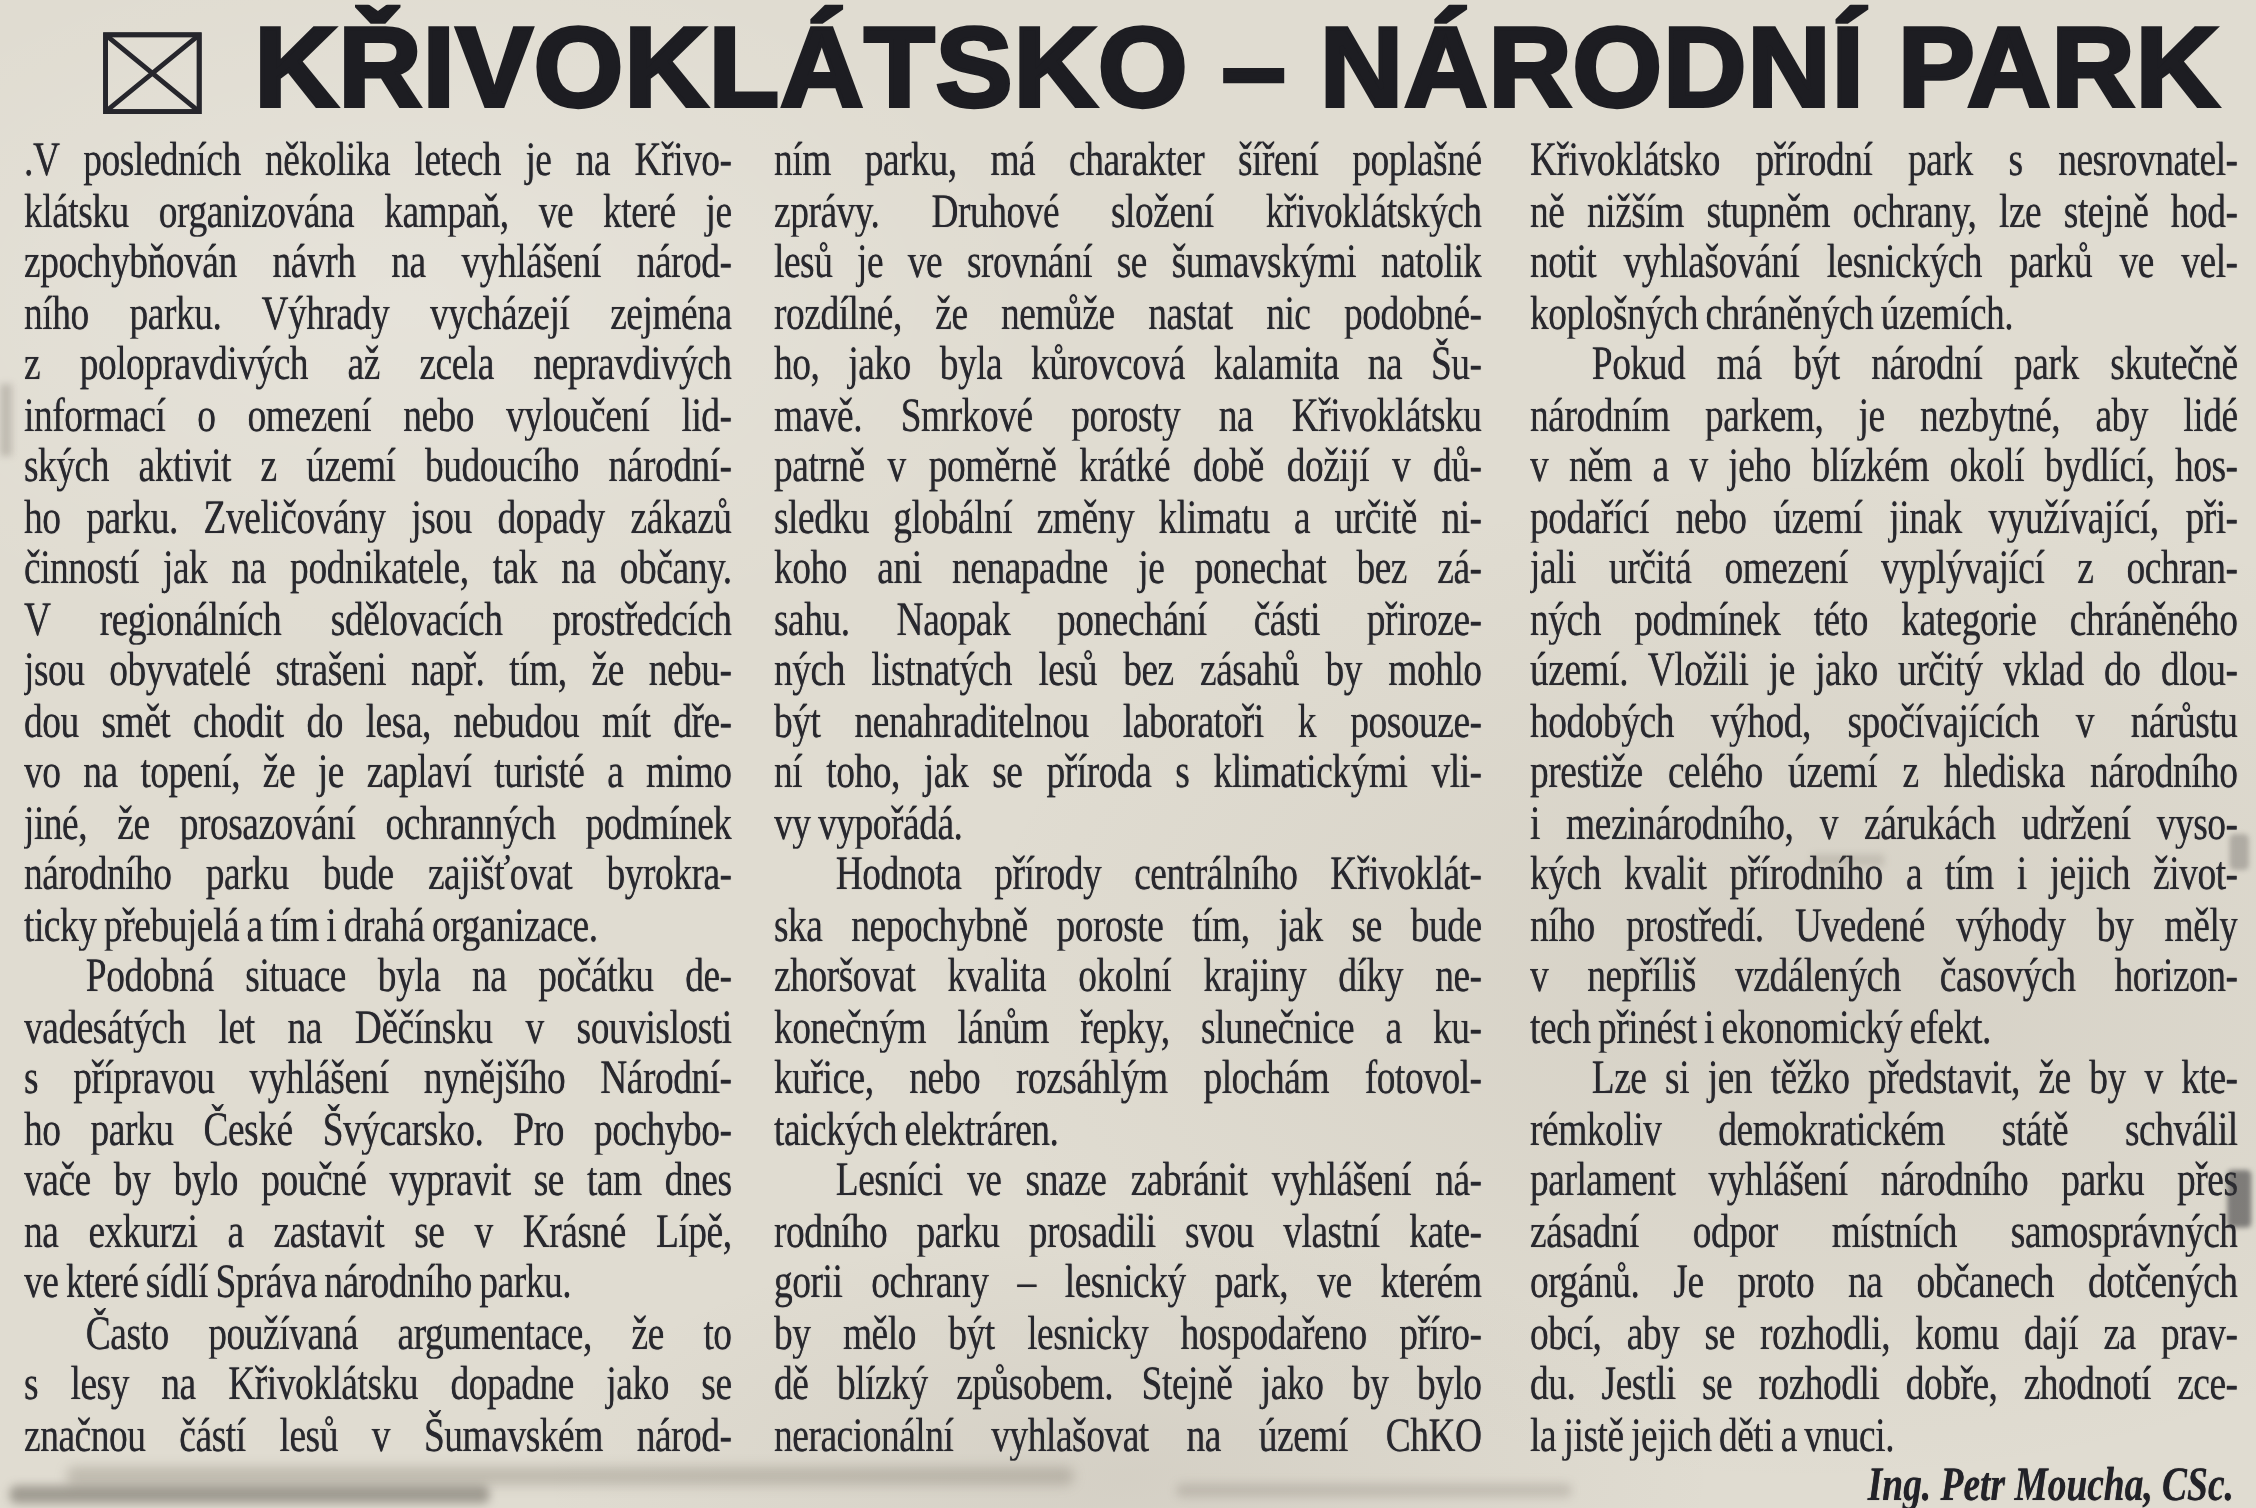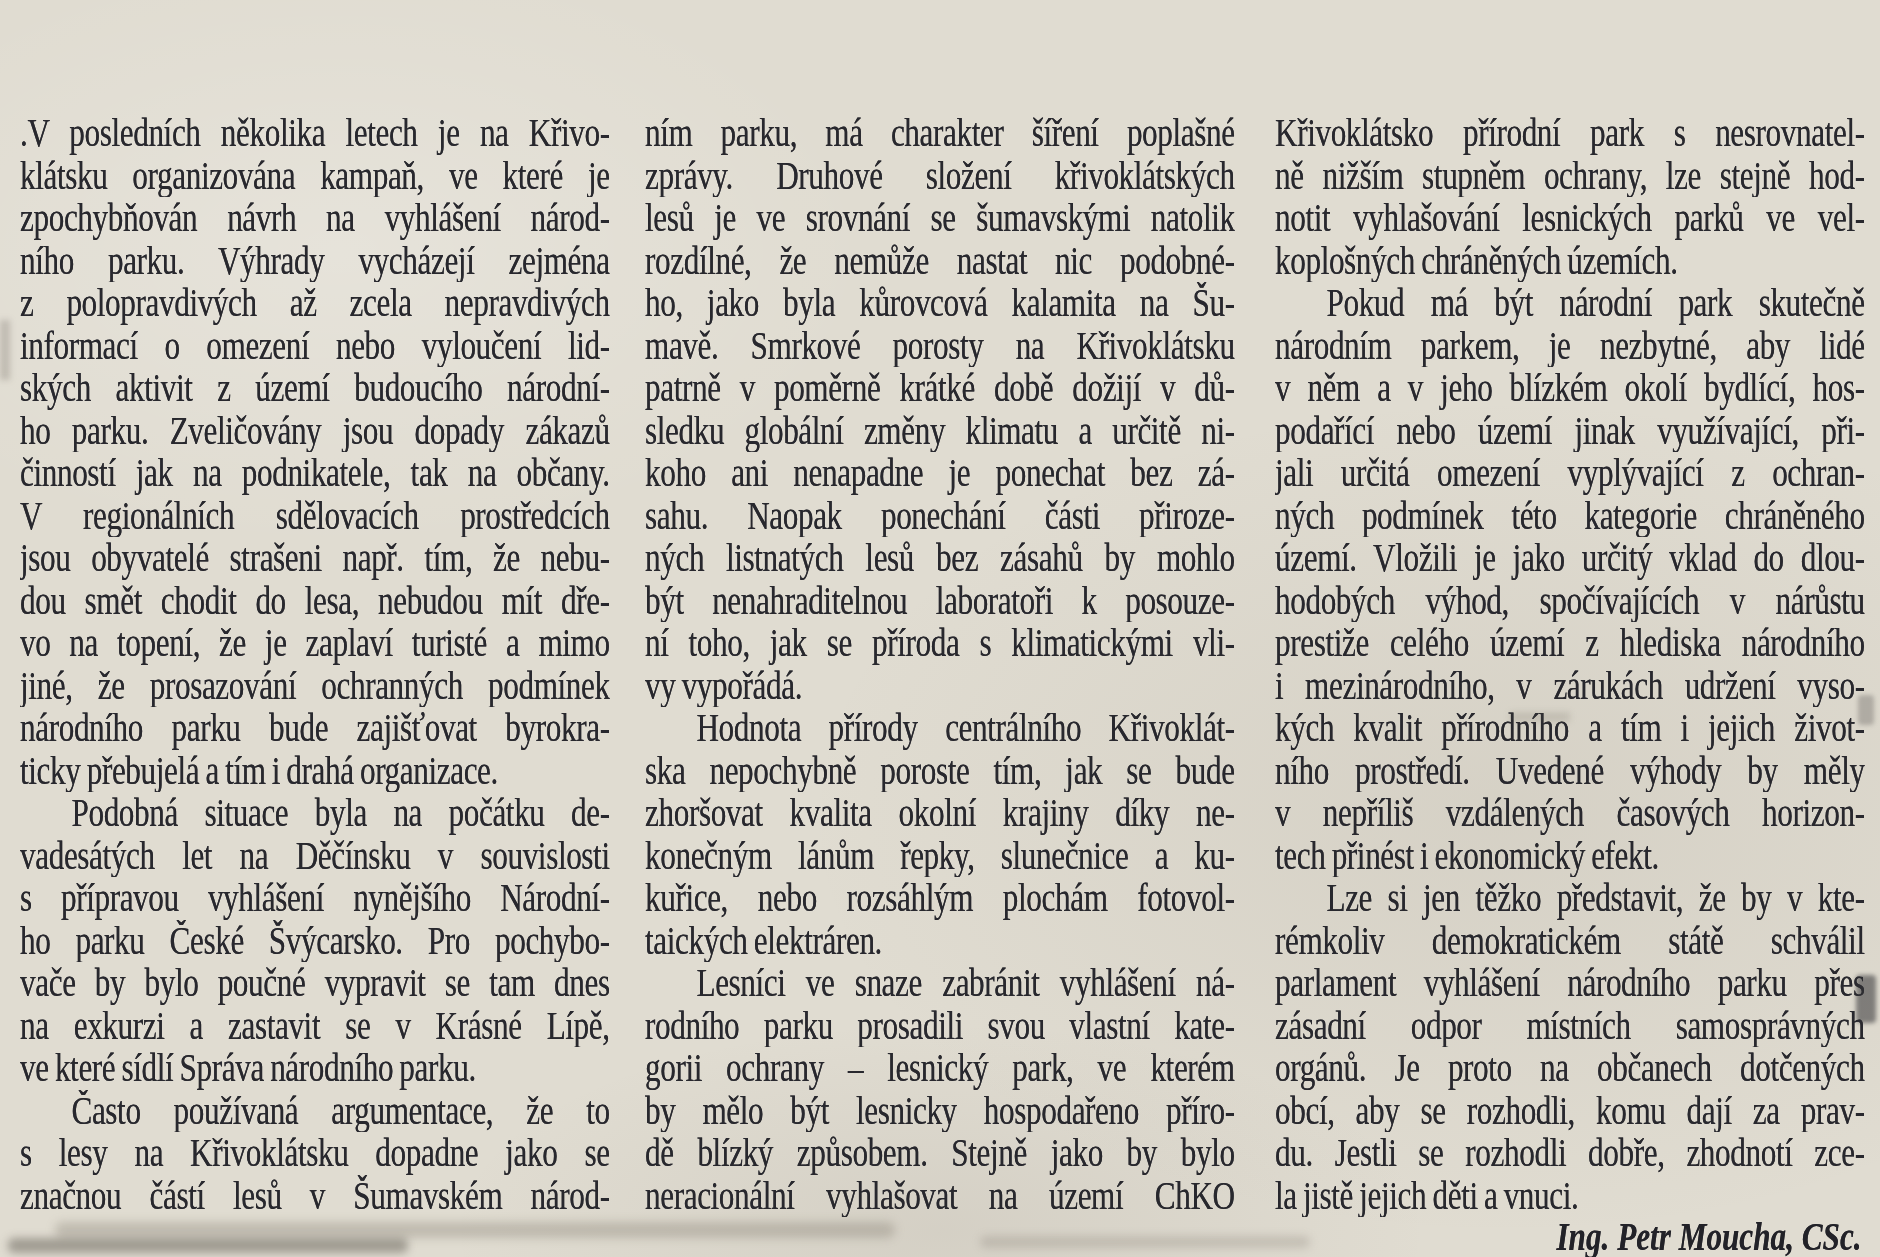--- a/index.html
+++ b/index.html
@@ -70,20 +70,32 @@
   .a4{left:1856px;top:975px;width:20px;height:48px;background:rgba(50,50,52,0.55);filter:blur(2px);border-radius:4px;}
   .a5{left:1858px;top:695px;width:16px;height:30px;background:rgba(60,58,56,0.28);filter:blur(2px);border-radius:4px;}
   .a6{left:0px;top:320px;width:10px;height:60px;background:rgba(90,85,75,0.25);filter:blur(3px);}
   .a7{left:1510px;top:712px;width:60px;height:10px;background:rgba(100,95,85,0.18);filter:blur(3px);}
 </style>
 </head>
 <body>
 
 <div class="page">
 
+  <header class="masthead">
+    <span class="env">
+      <svg width="84" height="70" viewBox="0 0 84 70">
+        <rect x="3" y="3" width="78" height="64" fill="none" stroke="#26262c" stroke-width="4"></rect>
+        <path d="M3 3 L81 67 M81 3 L3 67" fill="none" stroke="#26262c" stroke-width="4"></path>
+        <rect x="3" y="3" width="78" height="64" fill="none" stroke="#26262c" stroke-width="4"></rect>
+      </svg>
+    </span>
+    <svg class="title-svg" width="1650" height="104" viewBox="0 0 1650 104">
+      <text x="4" y="84" font-size="94" textLength="1638" lengthAdjust="spacingAndGlyphs">KŘIVOKLÁTSKO – NÁRODNÍ PARK</text>
+    </svg>
+  </header>
 
   <main class="body">
     <div class="col col-0">
         <div class="line">.V posledních několika letech je na Křivo-</div>
         <div class="line">klátsku organizována kampaň, ve které je</div>
         <div class="line">zpochybňován návrh na vyhlášení národ-</div>
         <div class="line">ního parku. Výhrady vycházejí zejména</div>
         <div class="line">z polopravdivých až zcela nepravdivých</div>
         <div class="line">informací o omezení nebo vyloučení lid-</div>
         <div class="line">ských aktivit z území budoucího národní-</div>

